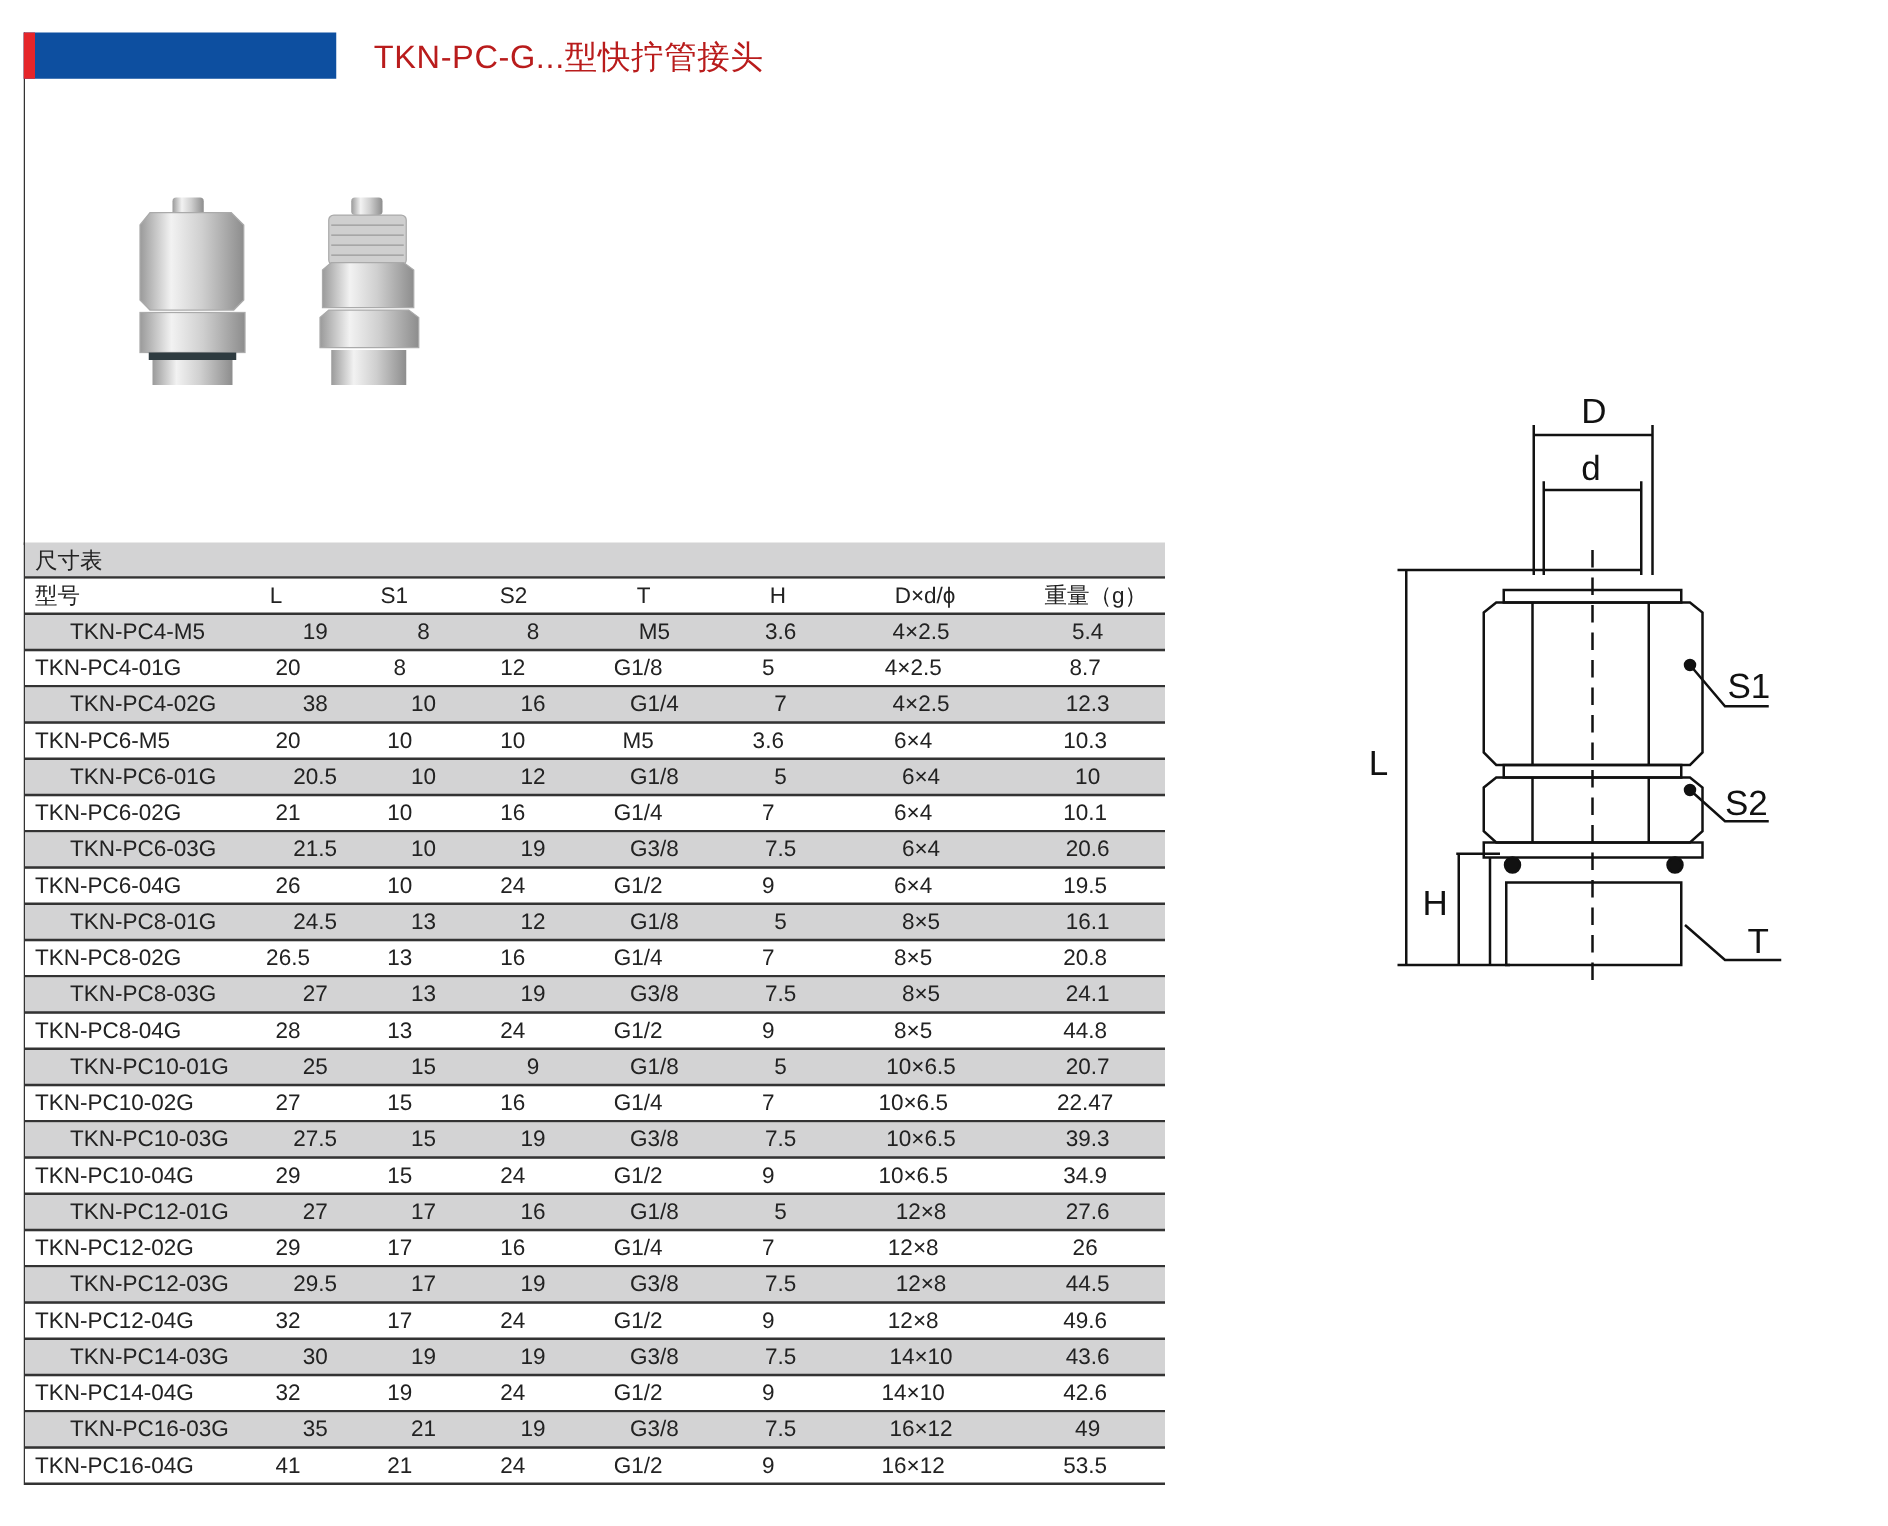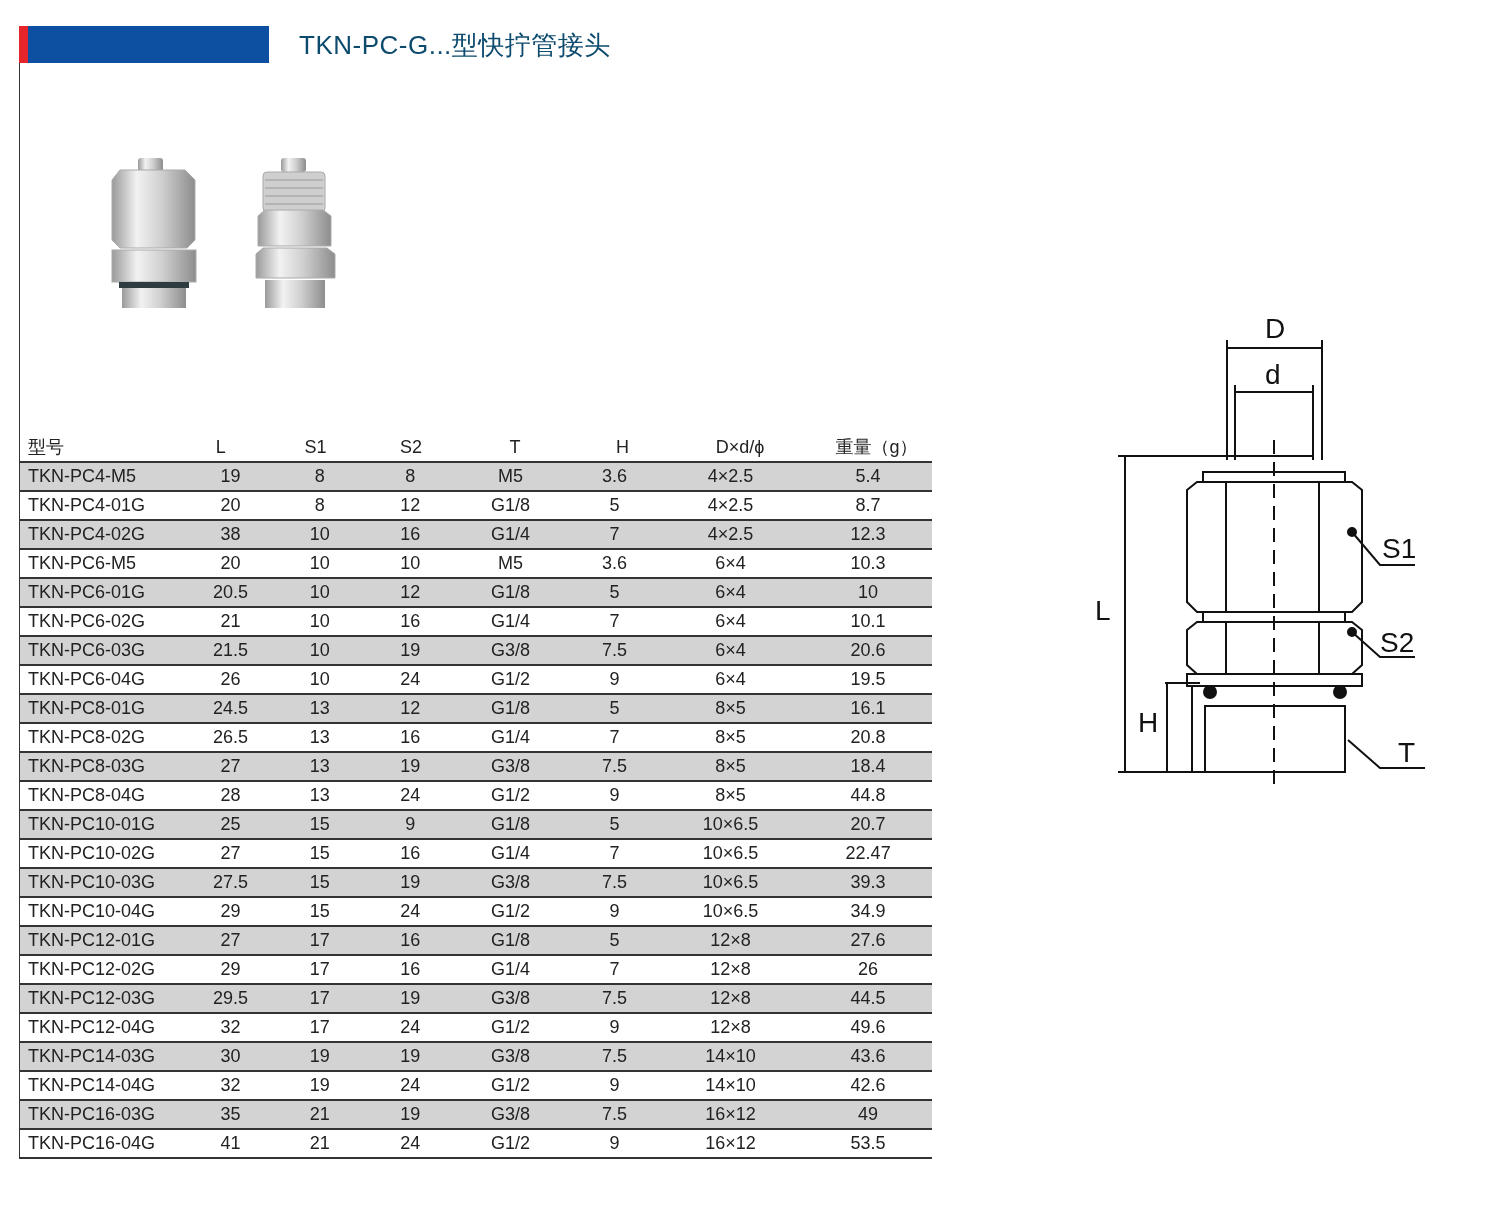--- a/index.html
+++ b/index.html
@@ -1,25 +1,25 @@
 <!DOCTYPE html>
 <html><head>
 <meta charset="utf-8">
 <style>
   html,body{margin:0;padding:0;background:#fff;}
   body{width:1510px;height:1221px;position:relative;overflow:hidden;font-family:"Liberation Sans",sans-serif;color:#222;}
   .leftline{position:absolute;left:19px;top:26px;width:1px;height:410px;background:#333;}
   .banner{position:absolute;left:19px;top:26px;width:250px;height:37px;background:#0d4fa0;}
   .banner .red{position:absolute;left:0;top:0;width:9px;height:37px;background:#e5252a;}
-  .title{position:absolute;left:299px;top:28px;font-size:26px;letter-spacing:0.5px;color:#0c4a6e;}
+  .title{position:absolute;left:299px;top:28px;font-size:26px;letter-spacing:0.5px;color:#b91c1c;}
   .photos{position:absolute;left:95px;top:150px;width:250px;height:165px;}
   .table{position:absolute;left:19px;top:434px;width:912px;border-left:1px solid #333;}
   .cap{height:27px;background:#d3d3d4;font-size:18px;line-height:28px;padding-left:8px;border-bottom:2px solid #333;}
   .row{display:flex;height:27px;border-bottom:2px solid #333;font-size:18px;line-height:27px;}
-  .row.shade{background:#d3d3d4;}
+  .row.shade{background:#d3d3d4;padding-left:28px;}
   .row.head{background:#fff;gap:17px;}
   .c0{width:168px;padding-left:8px;text-align:left;}
   .c{text-align:center;}
   .c1{width:76px}.c2{width:106px}.c3{width:78px}.c4{width:126px}.c5{width:86px}.c6{width:150px}.c7{width:130px}
   .diagram{position:absolute;left:1090px;top:310px;width:360px;height:480px;}
 </style>
 </head>
 <body>
 
 <div class="leftline"></div>
@@ -48,20 +48,21 @@
     <rect x="28" y="8" width="25" height="14" rx="3" fill="url(#metal)"></rect>
     <rect x="10" y="22" width="62" height="40" rx="4" fill="#cfcfcf" stroke="#aaa"></rect>
     <path d="M12 30 H70 M12 38 H70 M12 46 H70 M12 54 H70" stroke="#999" stroke-width="1"></path>
     <polygon points="5,66 12,60 70,60 78,66 78,96 5,96" fill="url(#metal)" stroke="#aaa"></polygon>
     <polygon points="3,104 10,98 74,98 82,104 82,128 3,128" fill="url(#metal)" stroke="#aaa"></polygon>
     <rect x="12" y="130" width="60" height="28" fill="url(#metal)"></rect>
   </g>
 </svg>
 
 <div class="table" id="tbl">
+  <div class="cap">尺寸表</div>
   <div class="row head">
     <div class="c0">型号</div>
     <div class="c c1">L</div>
     <div class="c c2">S1</div>
     <div class="c c3">S2</div>
     <div class="c c4">T</div>
     <div class="c c5">H</div>
     <div class="c c6">D×d/ϕ</div>
     <div class="c c7">重量（g）</div>
   </div>
@@ -166,21 +167,21 @@
       <div class="c c7">20.8</div>
     </div>
     <div class="row shade">
       <div class="c0">TKN-PC8-03G</div>
       <div class="c c1">27</div>
       <div class="c c2">13</div>
       <div class="c c3">19</div>
       <div class="c c4">G3/8</div>
       <div class="c c5">7.5</div>
       <div class="c c6">8×5</div>
-      <div class="c c7">18.4</div>
+      <div class="c c7">24.1</div>
     </div>
     <div class="row">
       <div class="c0">TKN-PC8-04G</div>
       <div class="c c1">28</div>
       <div class="c c2">13</div>
       <div class="c c3">24</div>
       <div class="c c4">G1/2</div>
       <div class="c c5">9</div>
       <div class="c c6">8×5</div>
       <div class="c c7">44.8</div>

